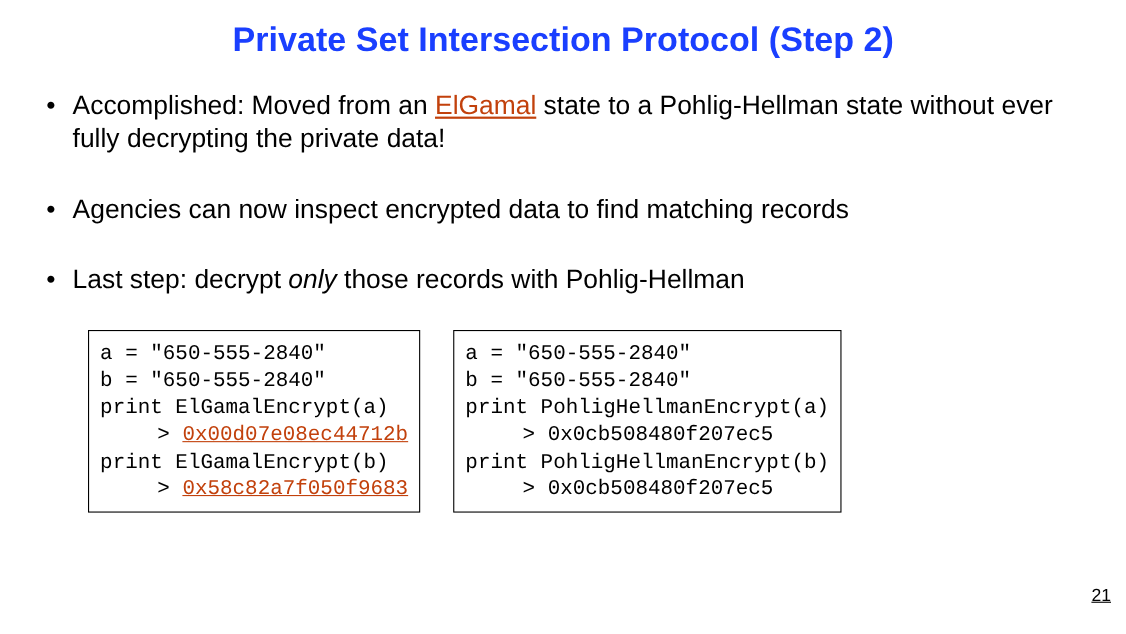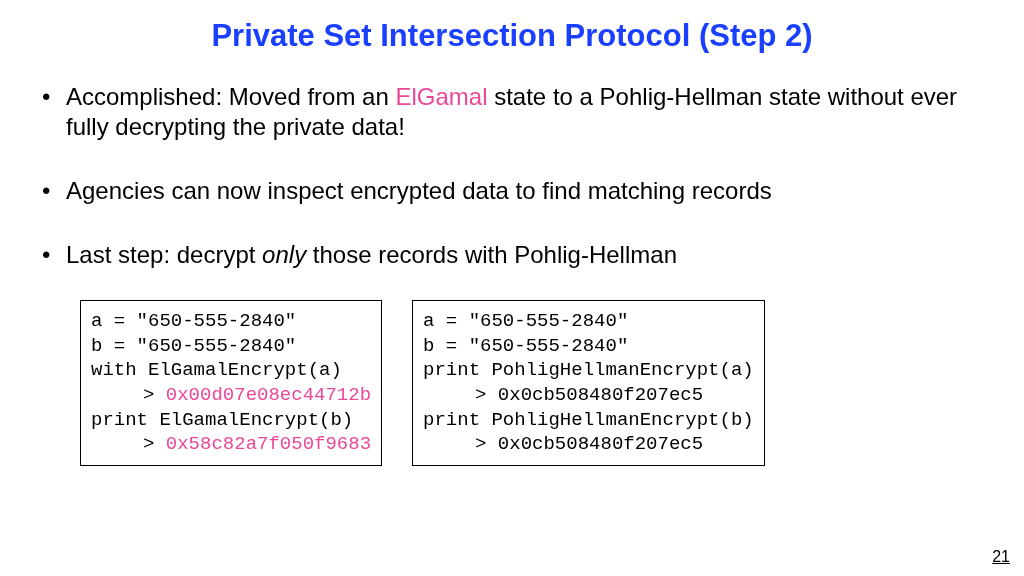--- a/index.html
+++ b/index.html
@@ -2,27 +2,27 @@
 <html><head>
 <meta charset="utf-8">
 <style>
   * { margin: 0; padding: 0; box-sizing: border-box; }
   html, body { width: 1024px; height: 576px; background: #fff; font-family: Arial, Helvetica, sans-serif; }
   .slide { width: 1024px; height: 576px; position: relative; padding: 18px 36px 12px 36px; }
   .title { color: #1a3fff; font-weight: bold; font-size: 31px; text-align: center; margin-bottom: 28px; }
   ul.bullets { list-style: none; padding-left: 6px; }
   ul.bullets > li { font-size: 24px; color: #000; margin-bottom: 34px; padding-left: 24px; position: relative; line-height: 1.25; }
   ul.bullets > li::before { content: "•"; position: absolute; left: 0; top: 0; font-size: 24px; }
-  .red { color: #ec4899; }
+  .red { color: #c2410c; text-decoration: underline; }
   .green { color: #000000; }
   .italic { font-style: italic; margin-top: 40px; }
   .codes { display: flex; gap: 30px; padding-left: 44px; margin-top: -4px; }
   .codebox { border: 1px solid #000; padding: 8px 10px; font-family: "Courier New", Courier, monospace; font-size: 19px; line-height: 1.3; }
   .codebox .out { padding-left: 52px; }
-  .page-num { position: absolute; right: 14px; bottom: 10px; font-size: 16px; color: #000; text-decoration: underline; }
+  .page-num { position: absolute; right: 14px; bottom: 25px; font-size: 16px; color: #000; text-decoration: underline; }
 </style>
 </head>
 <body>
 
 <div class="slide">
   <div class="title">Private Set Intersection Protocol (Step 2)</div>
 
   <ul class="bullets">
     <li>
       <span>Accomplished: Moved from an </span><span class="red">ElGamal</span><span> state to a </span><span class="green">Pohlig-Hellman</span><span> state without ever fully decrypting the private data!</span>
@@ -32,21 +32,21 @@
     </li>
     <li>
       <span>Last step: decrypt </span><span class="italic">only</span><span> those records with </span><span class="green">Pohlig-Hellman</span>
     </li>
   </ul>
 
   <div class="codes">
     <div class="codebox">
       <div>a = "650-555-2840"</div>
       <div>b = "650-555-2840"</div>
-      <div>with ElGamalEncrypt(a)</div>
+      <div>print ElGamalEncrypt(a)</div>
       <div class="out"><span>&gt; </span><span class="red">0x00d07e08ec44712b</span></div>
       <div>print ElGamalEncrypt(b)</div>
       <div class="out"><span>&gt; </span><span class="red">0x58c82a7f050f9683</span></div>
     </div>
     <div class="codebox">
       <div>a = "650-555-2840"</div>
       <div>b = "650-555-2840"</div>
       <div>print PohligHellmanEncrypt(a)</div>
       <div class="out"><span>&gt; </span><span class="green">0x0cb508480f207ec5</span></div>
       <div>print PohligHellmanEncrypt(b)</div>

